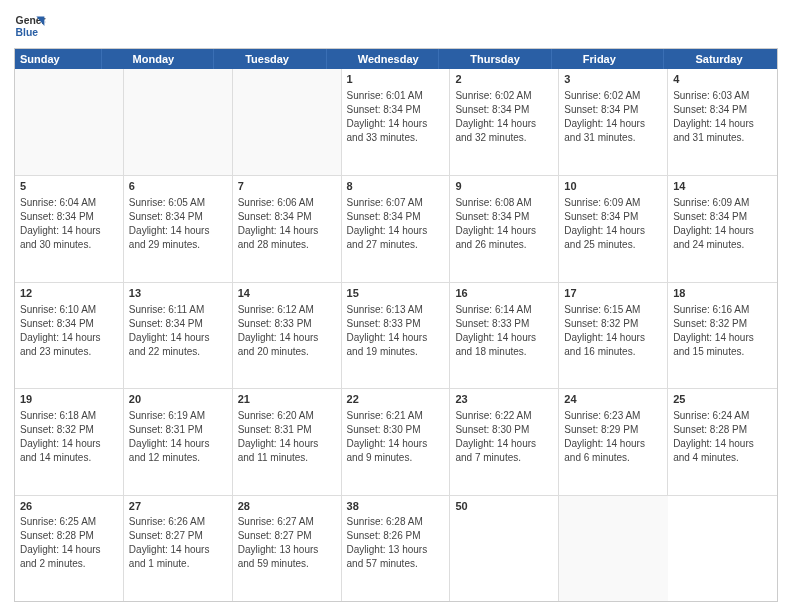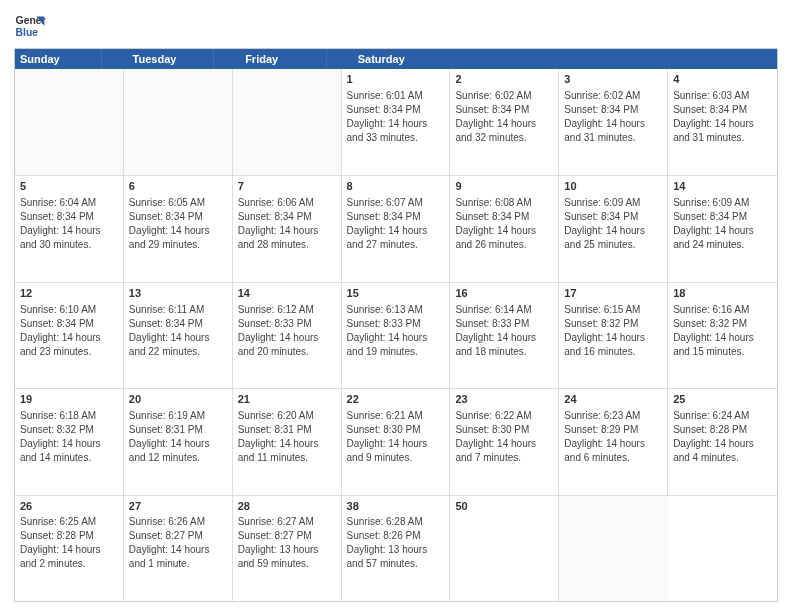--- a/index.html
+++ b/index.html
@@ -114,21 +114,24 @@
     </div>
     <div class="title-block">
       <div class="main-title"></div>
       <div class="subtitle"></div>
     </div>
   </div>
 
   <div class="calendar">
     <div class="cal-header">
     <div class="cal-header-cell">Sunday</div>
+        <div class="cal-header-cell">Monday</div>
         <div class="cal-header-cell">Tuesday</div>
+        <div class="cal-header-cell">Wednesday</div>
+        <div class="cal-header-cell">Thursday</div>
         <div class="cal-header-cell">Friday</div>
         <div class="cal-header-cell">Saturday</div>
       </div>
     <div class="cal-body">
     <div class="cal-week">
           <div class="cal-cell empty"></div>
           <div class="cal-cell empty"></div>
           <div class="cal-cell empty"></div>
           <div class="cal-cell">
             <span class="day-num">1</span>

